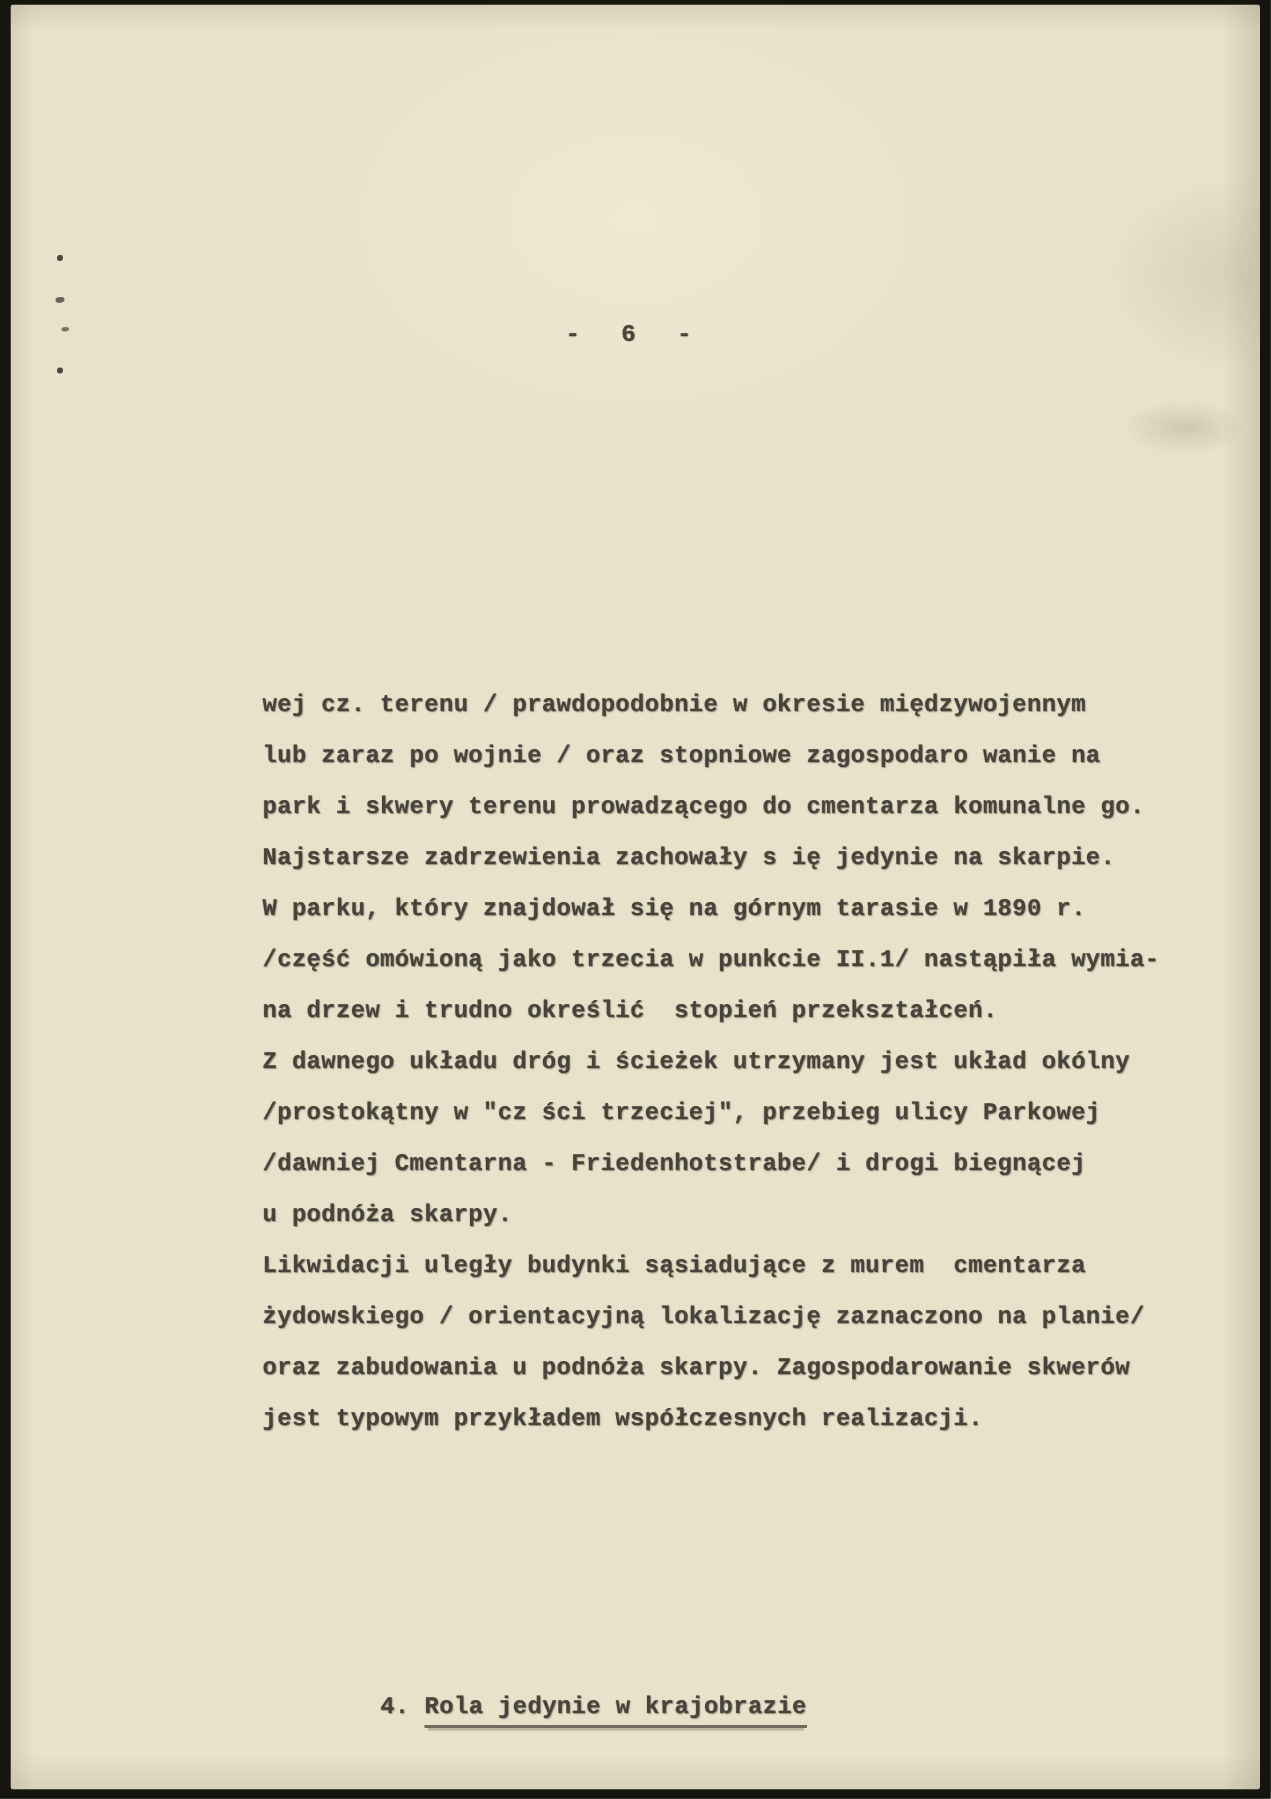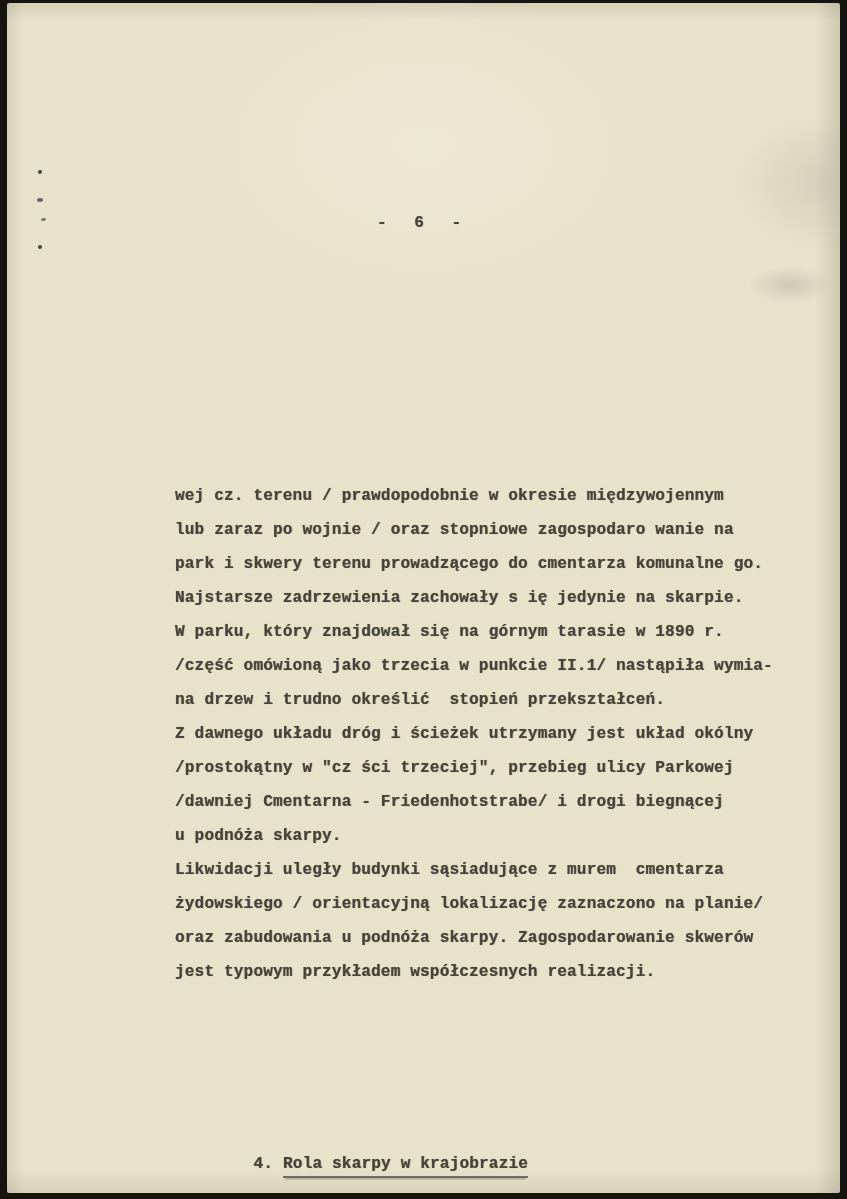--- a/index.html
+++ b/index.html
@@ -42,21 +42,21 @@
   }
   .pagenum {
     margin-top: 101px;
     text-align: center;
     letter-spacing: 9px;
   }
   .body-block {
     padding-left: 168px;
     padding-right: 40px;
   }
-  .para-1 { margin-top: 35px; }
+  .para-1 { margin-top: 9px; }
   .line { white-space: pre; }
   .heading { margin-top: 22px; }
   .heading .hnum { margin-right: 10px; }
   .underlined {
     border-bottom: 2.5px solid rgba(62,58,48,0.70);
     padding-bottom: 3px;
     box-shadow: 0 4px 0 -2.2px rgba(62,58,48,0.25);
   }
   .speck {
     position: absolute;
@@ -75,21 +75,21 @@
 <div class="scan-frame">
   <div class="paper typed">
 
     <div class="pagenum">- 6 -</div>
 
     <div class="body-block">
 
       <div class="para-1"><div class="line">wej cz. terenu / prawdopodobnie w okresie międzywojennym</div><div class="line">lub zaraz po wojnie / oraz stopniowe zagospodaro wanie na</div><div class="line">park i skwery terenu prowadzącego do cmentarza komunalne go.</div><div class="line">Najstarsze zadrzewienia zachowały s ię jedynie na skarpie.</div><div class="line">W parku, który znajdował się na górnym tarasie w 1890 r.</div><div class="line">/część omówioną jako trzecia w punkcie II.1/ nastąpiła wymia-</div><div class="line">na drzew i trudno określić  stopień przekształceń.</div><div class="line">Z dawnego układu dróg i ścieżek utrzymany jest układ okólny</div><div class="line">/prostokątny w "cz ści trzeciej", przebieg ulicy Parkowej</div><div class="line">/dawniej Cmentarna - Friedenhotstrabe/ i drogi biegnącej</div><div class="line">u podnóża skarpy.</div><div class="line">Likwidacji uległy budynki sąsiadujące z murem  cmentarza</div><div class="line">żydowskiego / orientacyjną lokalizację zaznaczono na planie/</div><div class="line">oraz zabudowania u podnóża skarpy. Zagospodarowanie skwerów</div><div class="line">jest typowym przykładem współczesnych realizacji.</div></div>
 
       <div class="heading">
-        <span class="hnum">4.</span><span class="underlined">Rola skarpy w krajobrazie</span>
+        <span class="hnum">4.</span><span class="underlined">Rola jedynie w krajobrazie</span>
       </div>
 
       
 
       
 
       
 
       
 

